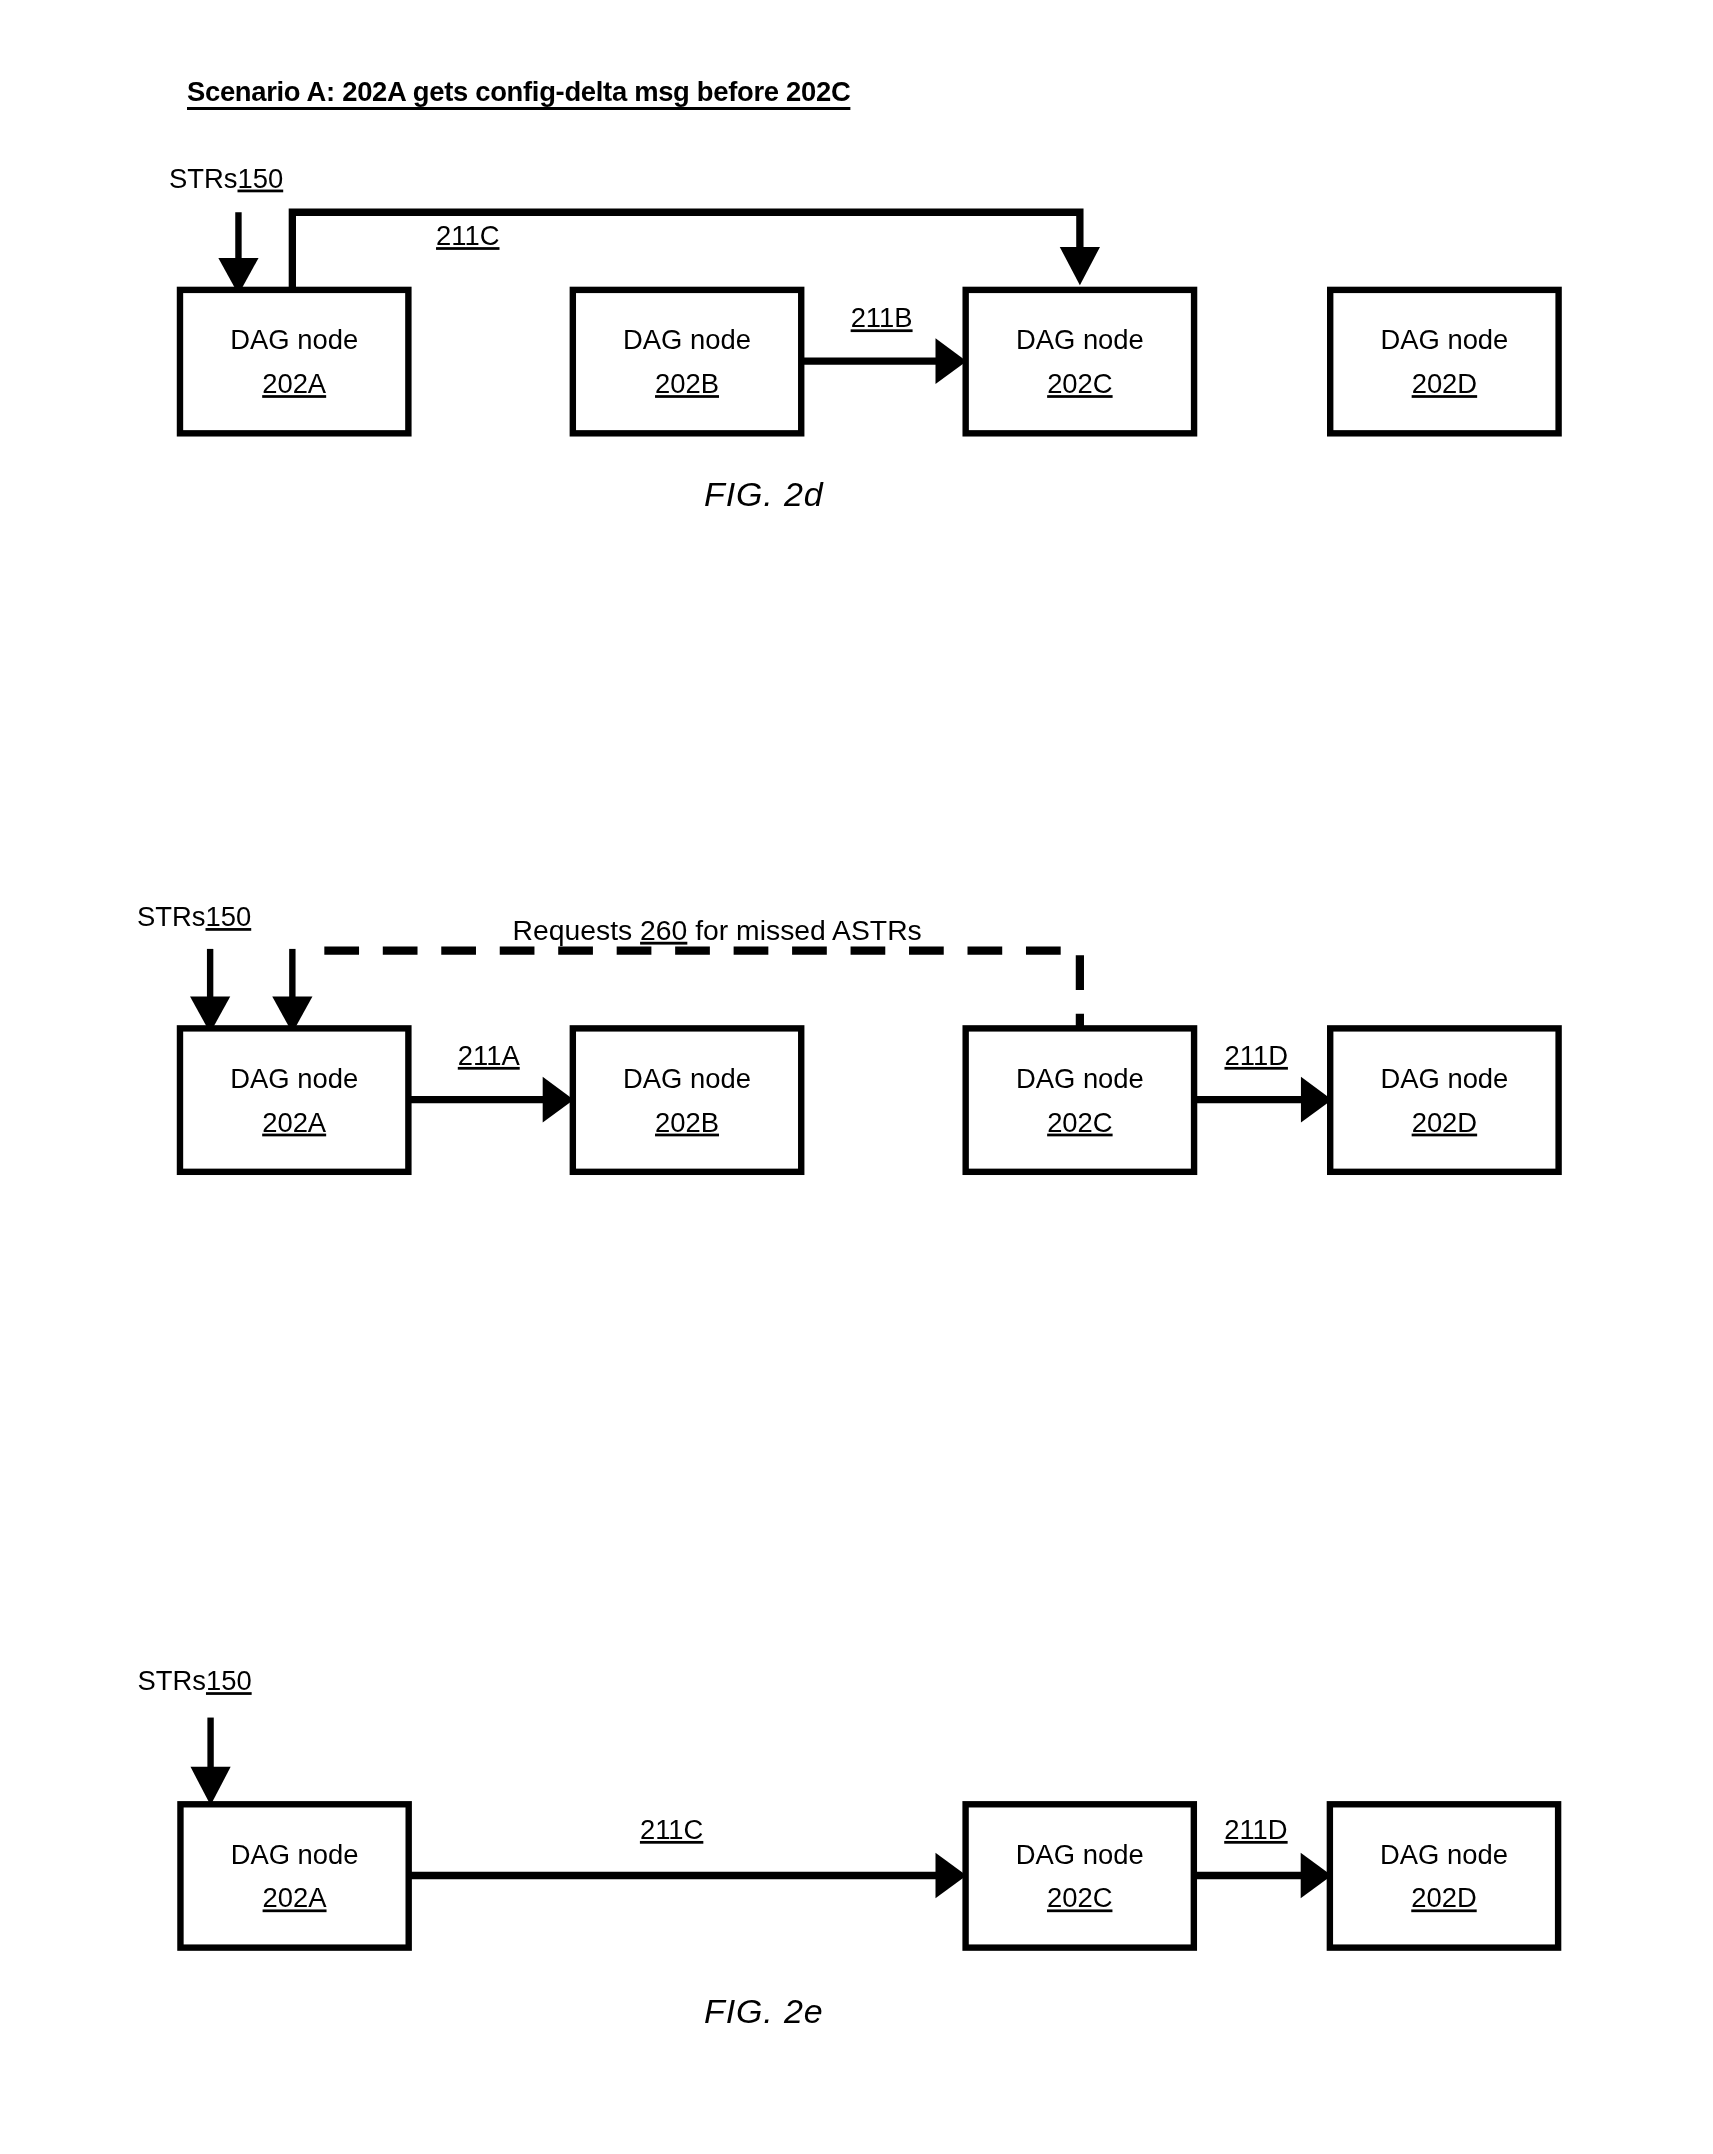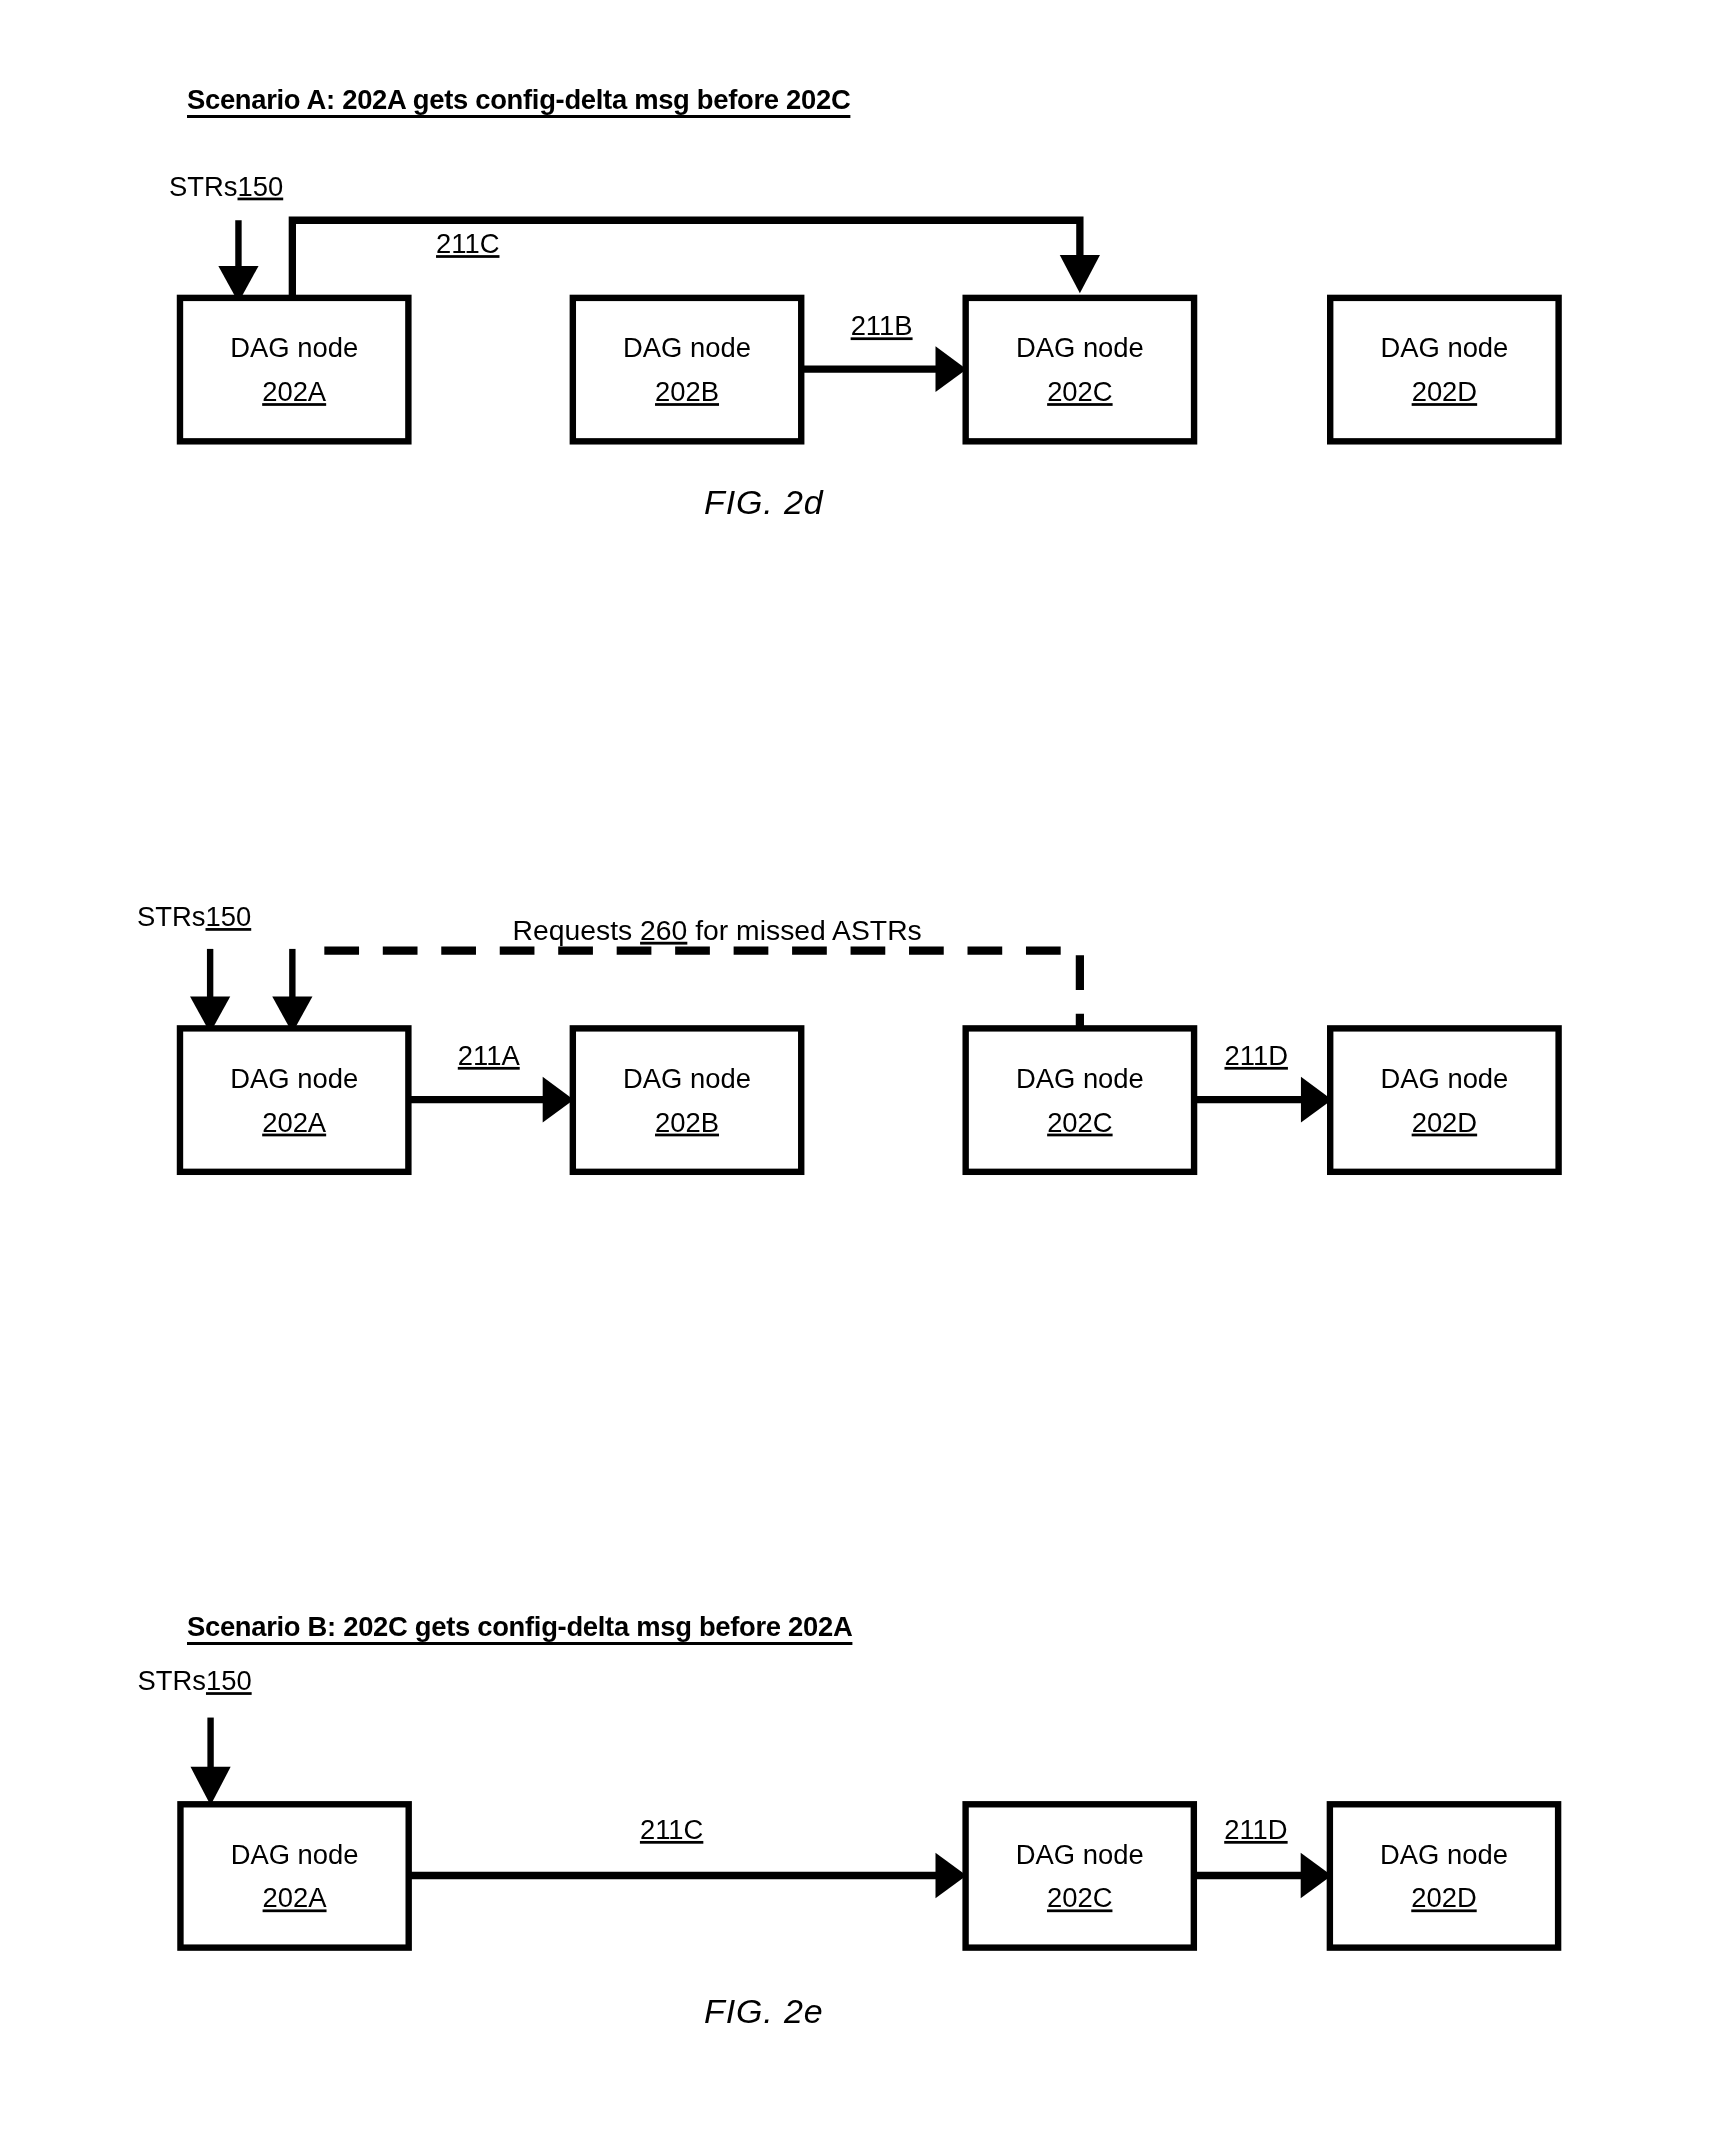--- a/index.html
+++ b/index.html
@@ -19,21 +19,21 @@
     position: absolute;
     left: 0; top: 0;
     width: 1713px;
     height: 2155px;
   }
   .fig-block {
     position: absolute;
     left: 0;
     width: 1713px;
   }
-  #fig-2d-block { top: 0px;    height: 567px; margin-top: 8px; }
+  #fig-2d-block { top: 0px;    height: 567px; }
   #fig-2e-block { top: 786px;  height: 567px; }
   #fig-2f-block { top: 1608px; height: 493px; }
 
   .scenario-heading {
     position: absolute;
     font-family: "Liberation Sans", sans-serif;
     font-weight: bold;
     font-size: 27.4px;
     letter-spacing: -0.3px;
     text-decoration: underline;
@@ -165,21 +165,20 @@
         <text class="node-title" x="1581" y="382">DAG node</text>
         <text class="node-id" x="1581" y="430">202D</text>
       </g>
     </svg>
 
     <div class="fig-caption" id="cap-2d">FIG. 2d</div>
   </div>
 
   <div class="fig-block" id="fig-2e-block">
 
-    <div class="scenario-heading" id="heading-b">Scenario B: 202C gets config-delta msg before  202A</div>
 
     <svg class="svg-layer" width="1713" height="567" viewBox="0 0 1875 620">
 
       <text class="flow-label" x="150" y="153">
         <tspan>STRs</tspan><tspan class="u">150</tspan>
       </text>
 
       <text class="req-label" x="785" y="168">
         <tspan>Requests </tspan><tspan style="text-decoration:underline">260</tspan><tspan> for missed ASTRs</tspan>
       </text>

